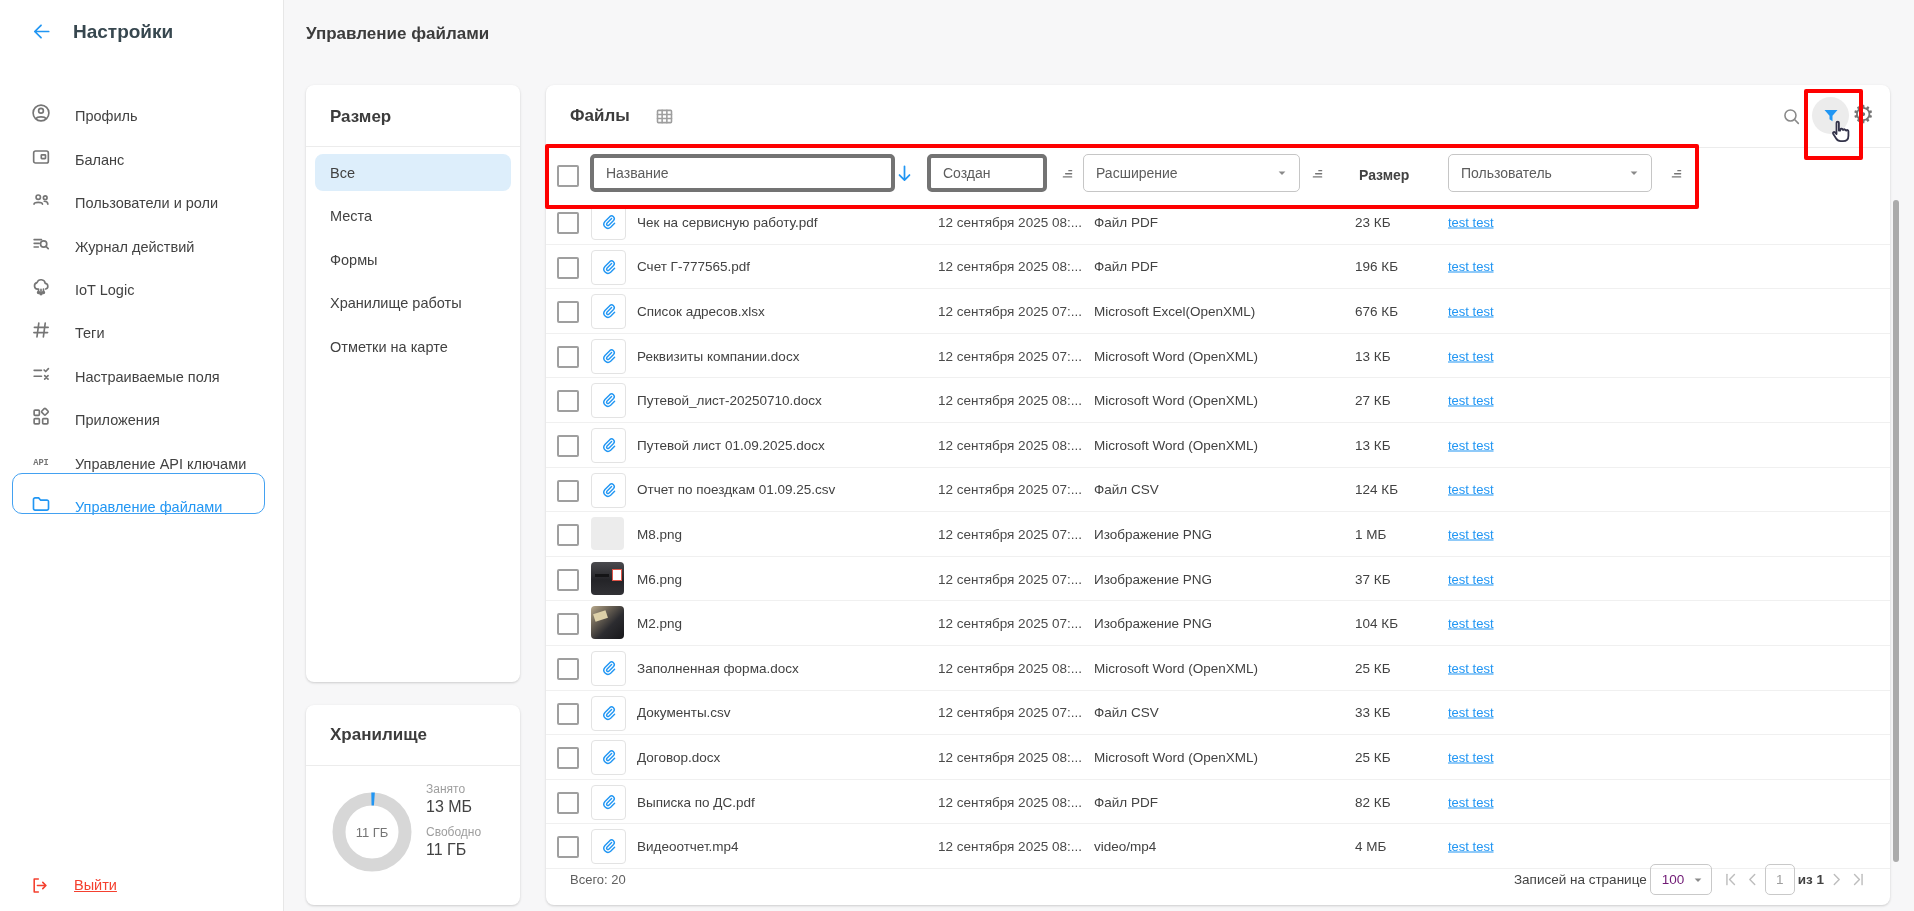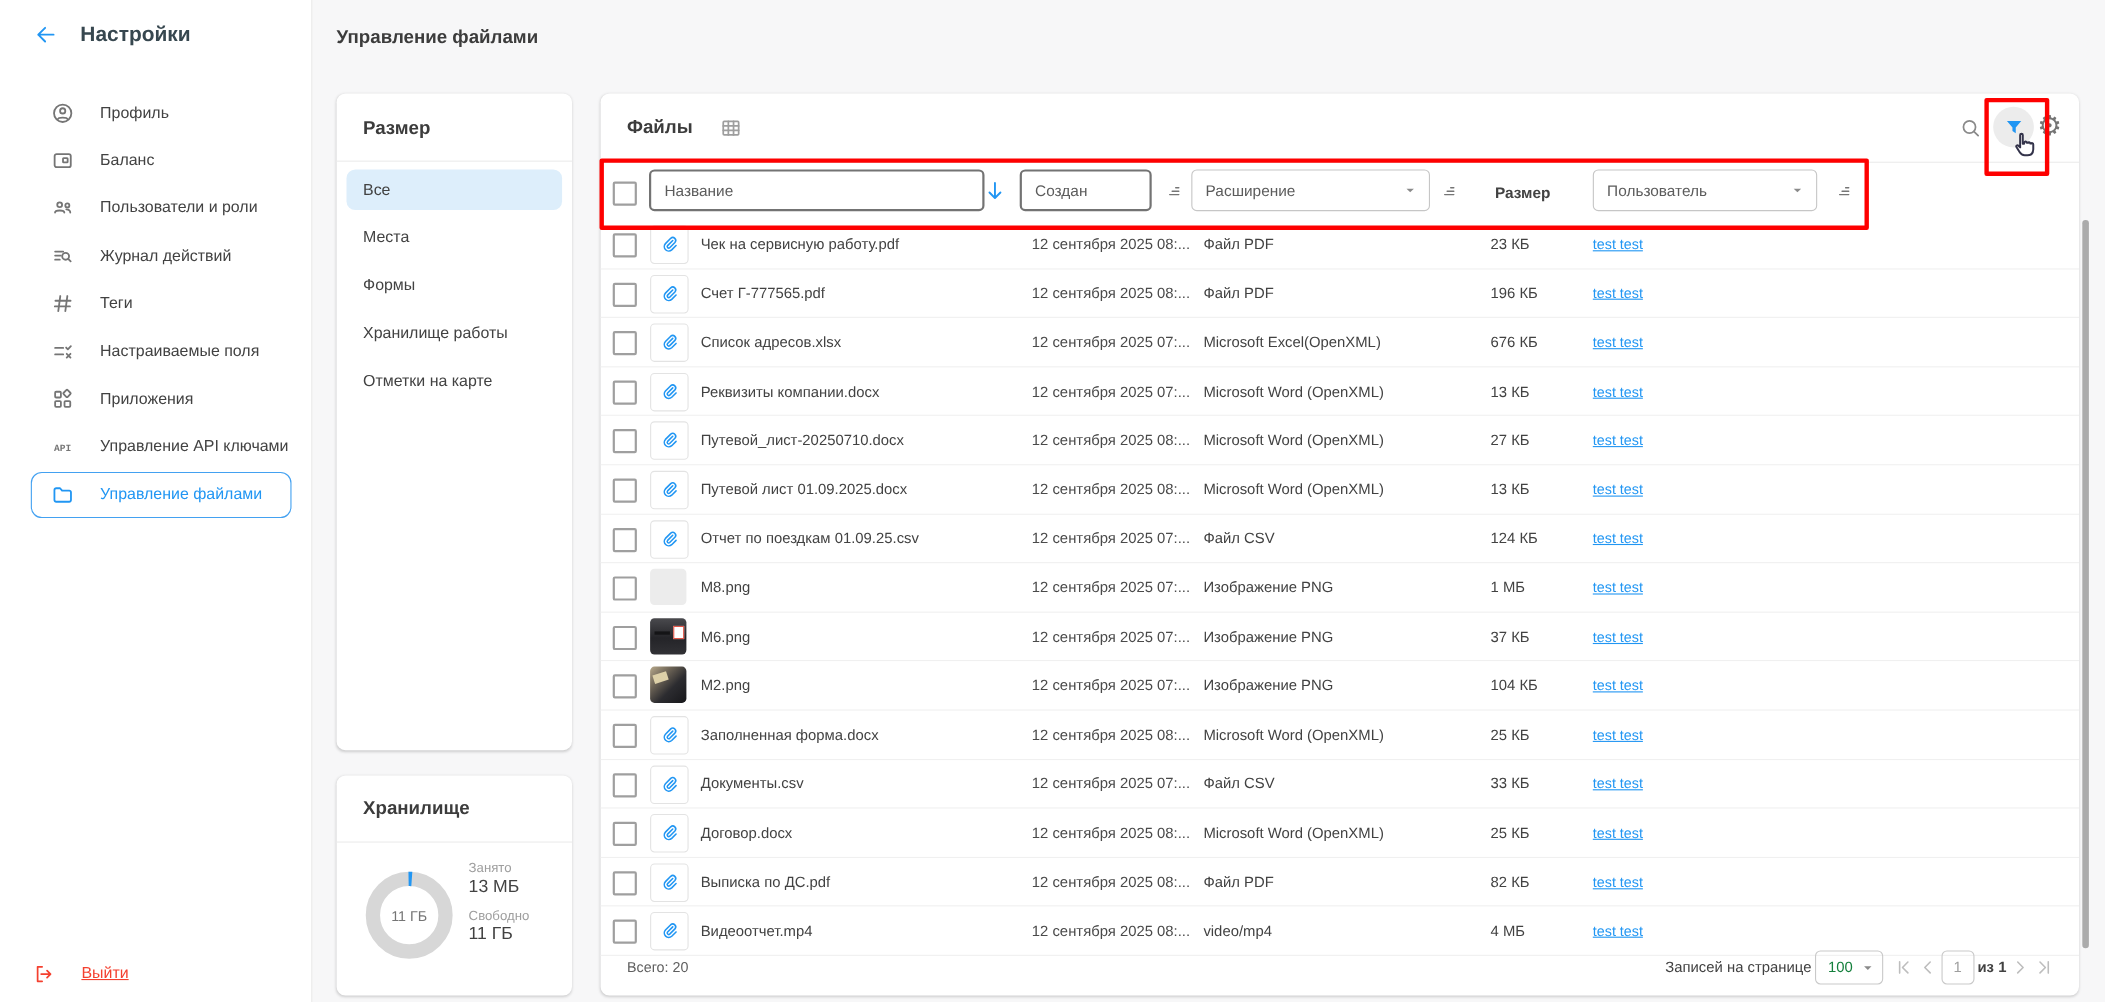--- a/index.html
+++ b/index.html
@@ -7,22 +7,22 @@
        font-family:"Liberation Sans","DejaVu Sans",sans-serif;color:#424242;}
   .app{position:relative;width:1914px;height:911px;background:#fff;}
 
   
   .sidebar{position:absolute;left:0;top:0;width:283px;height:911px;background:#fff;
            border-right:1px solid #e7e7e7;z-index:2;}
   .side-head{position:absolute;left:30px;top:20px;display:flex;align-items:center;gap:20px;}
   .back-ic{width:23px;height:23px;color:#2196f3;display:flex;cursor:pointer;}
   .side-title{font-size:19px;font-weight:700;color:#37474f;margin:0;}
   .side-nav{position:absolute;left:0;top:81px;right:0;}
-  .side-item{position:relative;display:flex;align-items:center;height:43.4px;
-             padding-left:30px;gap:23px;font-size:14.5px;font-weight:500;color:#424242;cursor:pointer;margin-left:16px;}
+  .side-item{position:relative;display:flex;align-items:flex-end;height:43.4px;
+             padding-left:30px;gap:23px;font-size:14.5px;font-weight:500;color:#424242;cursor:pointer;}
   .side-item .side-ic{width:22px;height:22px;color:#757575;display:flex;align-items:center;justify-content:center;flex:none;}
   .side-item.active{color:#2196f3;}
   .side-item.active .side-ic{color:#2196f3;}
   .side-item.active::after{content:'';position:absolute;left:12px;right:18px;top:1px;bottom:1px;
              border:1.5px solid #43a1f1;border-radius:10px;pointer-events:none;}
   .logout{position:absolute;left:30px;bottom:8px;height:36px;display:flex;align-items:center;gap:23px;
           color:#f4402f;font-size:14.5px;font-weight:500;cursor:pointer;text-decoration:underline;}
   .logout .side-ic{width:21px;height:21px;color:#f4402f;display:flex;}
 
   
@@ -60,21 +60,21 @@
   .filter-circle{position:absolute;left:1266px;top:12px;width:37px;height:37px;border-radius:50%;
                  background:#ececec;display:flex;align-items:center;justify-content:center;cursor:pointer;}
   .funnel-ic{width:20px;height:20px;color:#2196f3;}
   .gear-ic{position:absolute;left:1306px;top:17px;font-family:"DejaVu Sans",sans-serif;
            font-size:25px;line-height:1;color:#757575;cursor:pointer;}
   .files-card .head-div{top:62px;}
 
   .filter-row{position:absolute;left:0;top:63px;right:0;height:52px;}
   .cb{width:18px;height:18px;border:2px solid #9f9f9f;border-radius:2px;background:#fff;cursor:pointer;}
   .filter-row .cb{position:absolute;left:11px;top:17px;}
-  .f-input{position:absolute;top:6px;height:38px;border:2px solid #737373;border-radius:5px;
+  .f-input{position:absolute;top:6px;height:38px;border:4px solid #737373;border-radius:5px;
            background:#fff;font:14px "Liberation Sans","DejaVu Sans",sans-serif;color:#5c5c5c;
            padding:0 10px 0 12px;box-sizing:border-box;outline:none;}
   .in-name{left:44px;width:305px;}
   .in-created{left:381px;width:120px;}
   .f-select{position:absolute;top:6px;height:38px;border:1px solid #c6c6c6;border-radius:5px;background:#fff;
             display:flex;align-items:center;justify-content:space-between;box-sizing:border-box;
             padding:0 8px 0 12px;font-size:14px;color:#5c5c5c;cursor:pointer;}
   .sel-ext{left:537px;width:217px;}
   .sel-user{left:902px;width:204px;}
   .chev{width:18px;height:18px;color:#8a8a8a;flex:none;}
@@ -102,21 +102,21 @@
   .cell{position:absolute;top:50%;transform:translateY(-50%);font-size:13.5px;color:#424242;white-space:nowrap;}
   .c-name{left:91px;} .c-date{left:392px;color:#4a4a4a;} .c-ext{left:548px;} .c-size{left:809px;}
   .c-user{left:902px;color:#2196f3;text-decoration:underline;font-size:13px;cursor:pointer;}
 
   
   .tfoot{position:absolute;left:0;right:0;bottom:0;height:51px;}
   .total{position:absolute;left:24px;top:18px;font-size:13px;color:#5f5f5f;}
   .foot-right{position:absolute;right:22px;top:0;height:51px;display:flex;align-items:center;gap:3px;}
   .pp-label{font-size:13.5px;color:#424242;}
   .pp-select{width:62px;height:31px;border:1px solid #c9c9c9;border-radius:5px;display:flex;align-items:center;
-             justify-content:space-between;padding:0 4px 0 11px;font-size:13.5px;color:#15803d;
+             justify-content:space-between;padding:0 4px 0 11px;font-size:13.5px;color:#701a75;
              box-sizing:border-box;cursor:pointer;margin-right:6px;}
   .pg-ic{width:19px;height:19px;color:#bdbdbd;cursor:pointer;}
   .page-box{width:30px;height:31px;border:1px solid #c9c9c9;border-radius:5px;display:flex;align-items:center;
             justify-content:center;font-size:13.5px;color:#9e9e9e;box-sizing:border-box;}
   .of-label{font-size:13.5px;font-weight:700;color:#424242;}
 
   
   .anno{position:absolute;border:4px solid #fe0000;border-radius:2px;pointer-events:none;z-index:5;}
   .anno-row{left:545px;top:144px;width:1146px;height:57px;}
   .anno-btn{left:1804px;top:89px;width:51px;height:63px;}
@@ -175,20 +175,32 @@
   </div>
         <div class="side-item">
     <span class="side-ic">
             <svg viewBox="0 0 24 24" class="ic-stroke">
               <path d="M4.5 7.3h8M4.5 11.3h5.6M4.5 15.3h4.6"></path>
               <circle cx="14.9" cy="12" r="3.4"></circle>
               <path d="M17.4 14.5l2.5 2.5"></path>
             </svg>
           </span>
     <span class="side-lb">Журнал действий</span>
+  </div>
+        <div class="side-item">
+    <span class="side-ic">
+            <svg viewBox="0 0 24 24" class="ic-stroke">
+              <path d="M8.3 14.3a3.6 3.6 0 01-.6-7.1 4.6 4.6 0 018.9.9 3.1 3.1 0 01.5 6.1"></path>
+              <path d="M9.3 14.3v2.4M12 14.6v3.3M14.7 14.3v2.4"></path>
+              <circle cx="9.3" cy="18" r="1"></circle>
+              <circle cx="12" cy="19.3" r="1"></circle>
+              <circle cx="14.7" cy="18" r="1"></circle>
+            </svg>
+          </span>
+    <span class="side-lb">IoT Logic</span>
   </div>
         <div class="side-item">
     <span class="side-ic">
             <svg viewBox="0 0 24 24" class="ic-stroke">
               <path d="M9.6 4.5l-2 15M16.6 4.5l-2 15M4.8 9.2h15M4.2 14.8h15"></path>
             </svg>
           </span>
     <span class="side-lb">Теги</span>
   </div>
         <div class="side-item">

